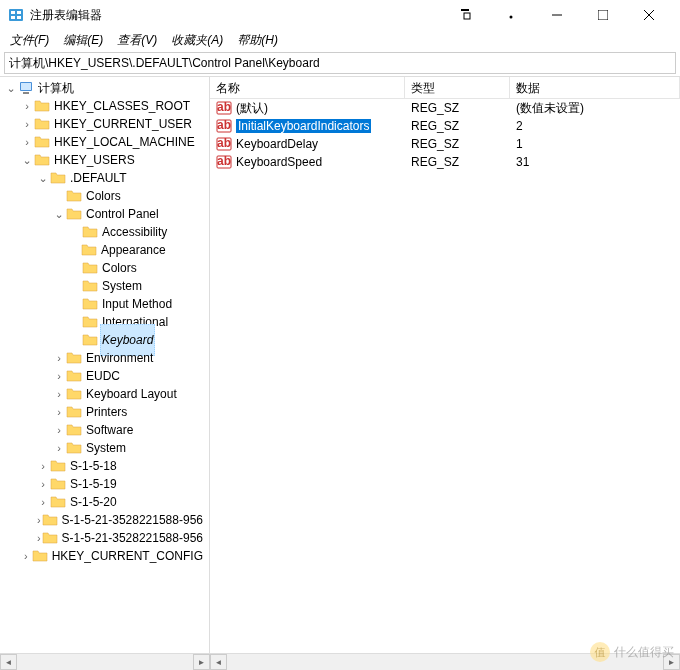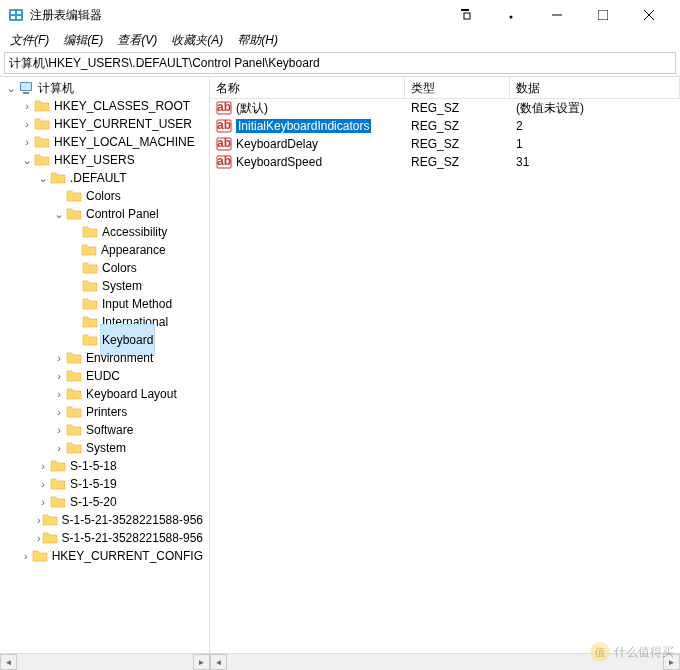--- a/index.html
+++ b/index.html
@@ -11,21 +11,21 @@
 .titlebar .winbtn { width: 46px; height: 30px; display: flex; align-items: center; justify-content: center; }
 .menubar { height: 20px; display: flex; padding: 0 4px; gap: 2px; font-style: italic; }
 .menubar .menuitem { padding: 2px 6px; }
 .pathbar { height: 22px; border: 1px solid #ccc; margin: 2px 4px; padding: 2px 4px; display: flex; align-items: center; }
 .content { flex: 1; display: flex; overflow: hidden; border-top: 1px solid #ddd; }
 .tree { width: 210px; border-right: 1px solid #ddd; overflow: auto; padding: 2px 0; position: relative; }
 .tree-row { display: flex; align-items: center; height: 18px; white-space: nowrap; padding-right: 4px; }
 .tree-row .tw { width: 14px; text-align: center; color: #666; font-size: 11px; cursor: pointer; }
 .tree-row .fico { width: 16px; height: 16px; margin-right: 2px; flex-shrink: 0; }
 .tree-row .lbl { padding: 0 2px; }
-.tree-row.sel .lbl { background: #cce8ff; border: 1px dotted #99d1ff; padding: 8px 1px; }
+.tree-row.sel .lbl { background: #cce8ff; border: 1px dotted #99d1ff; padding: 8px 1px; font-style: italic; }
 .list { flex: 1; overflow: auto; }
 .list-header { display: flex; height: 22px; border-bottom: 1px solid #e5e5e5; }
 .list-header .col { padding: 3px 6px; border-right: 1px solid #e5e5e5; }
 .list-row { display: flex; height: 18px; }
 .list-row .cell { padding: 0 6px; display: flex; align-items: center; overflow: hidden; }
 .list-row .vico { width: 16px; height: 16px; margin-right: 4px; flex-shrink: 0; }
 .list-row.sel .cell:first-child .txt { background: #0078d7; color: #fff; padding: 0 2px; }
 .c-name { width: 195px; }
 .c-type { width: 105px; }
 .c-data { flex: 1; }

